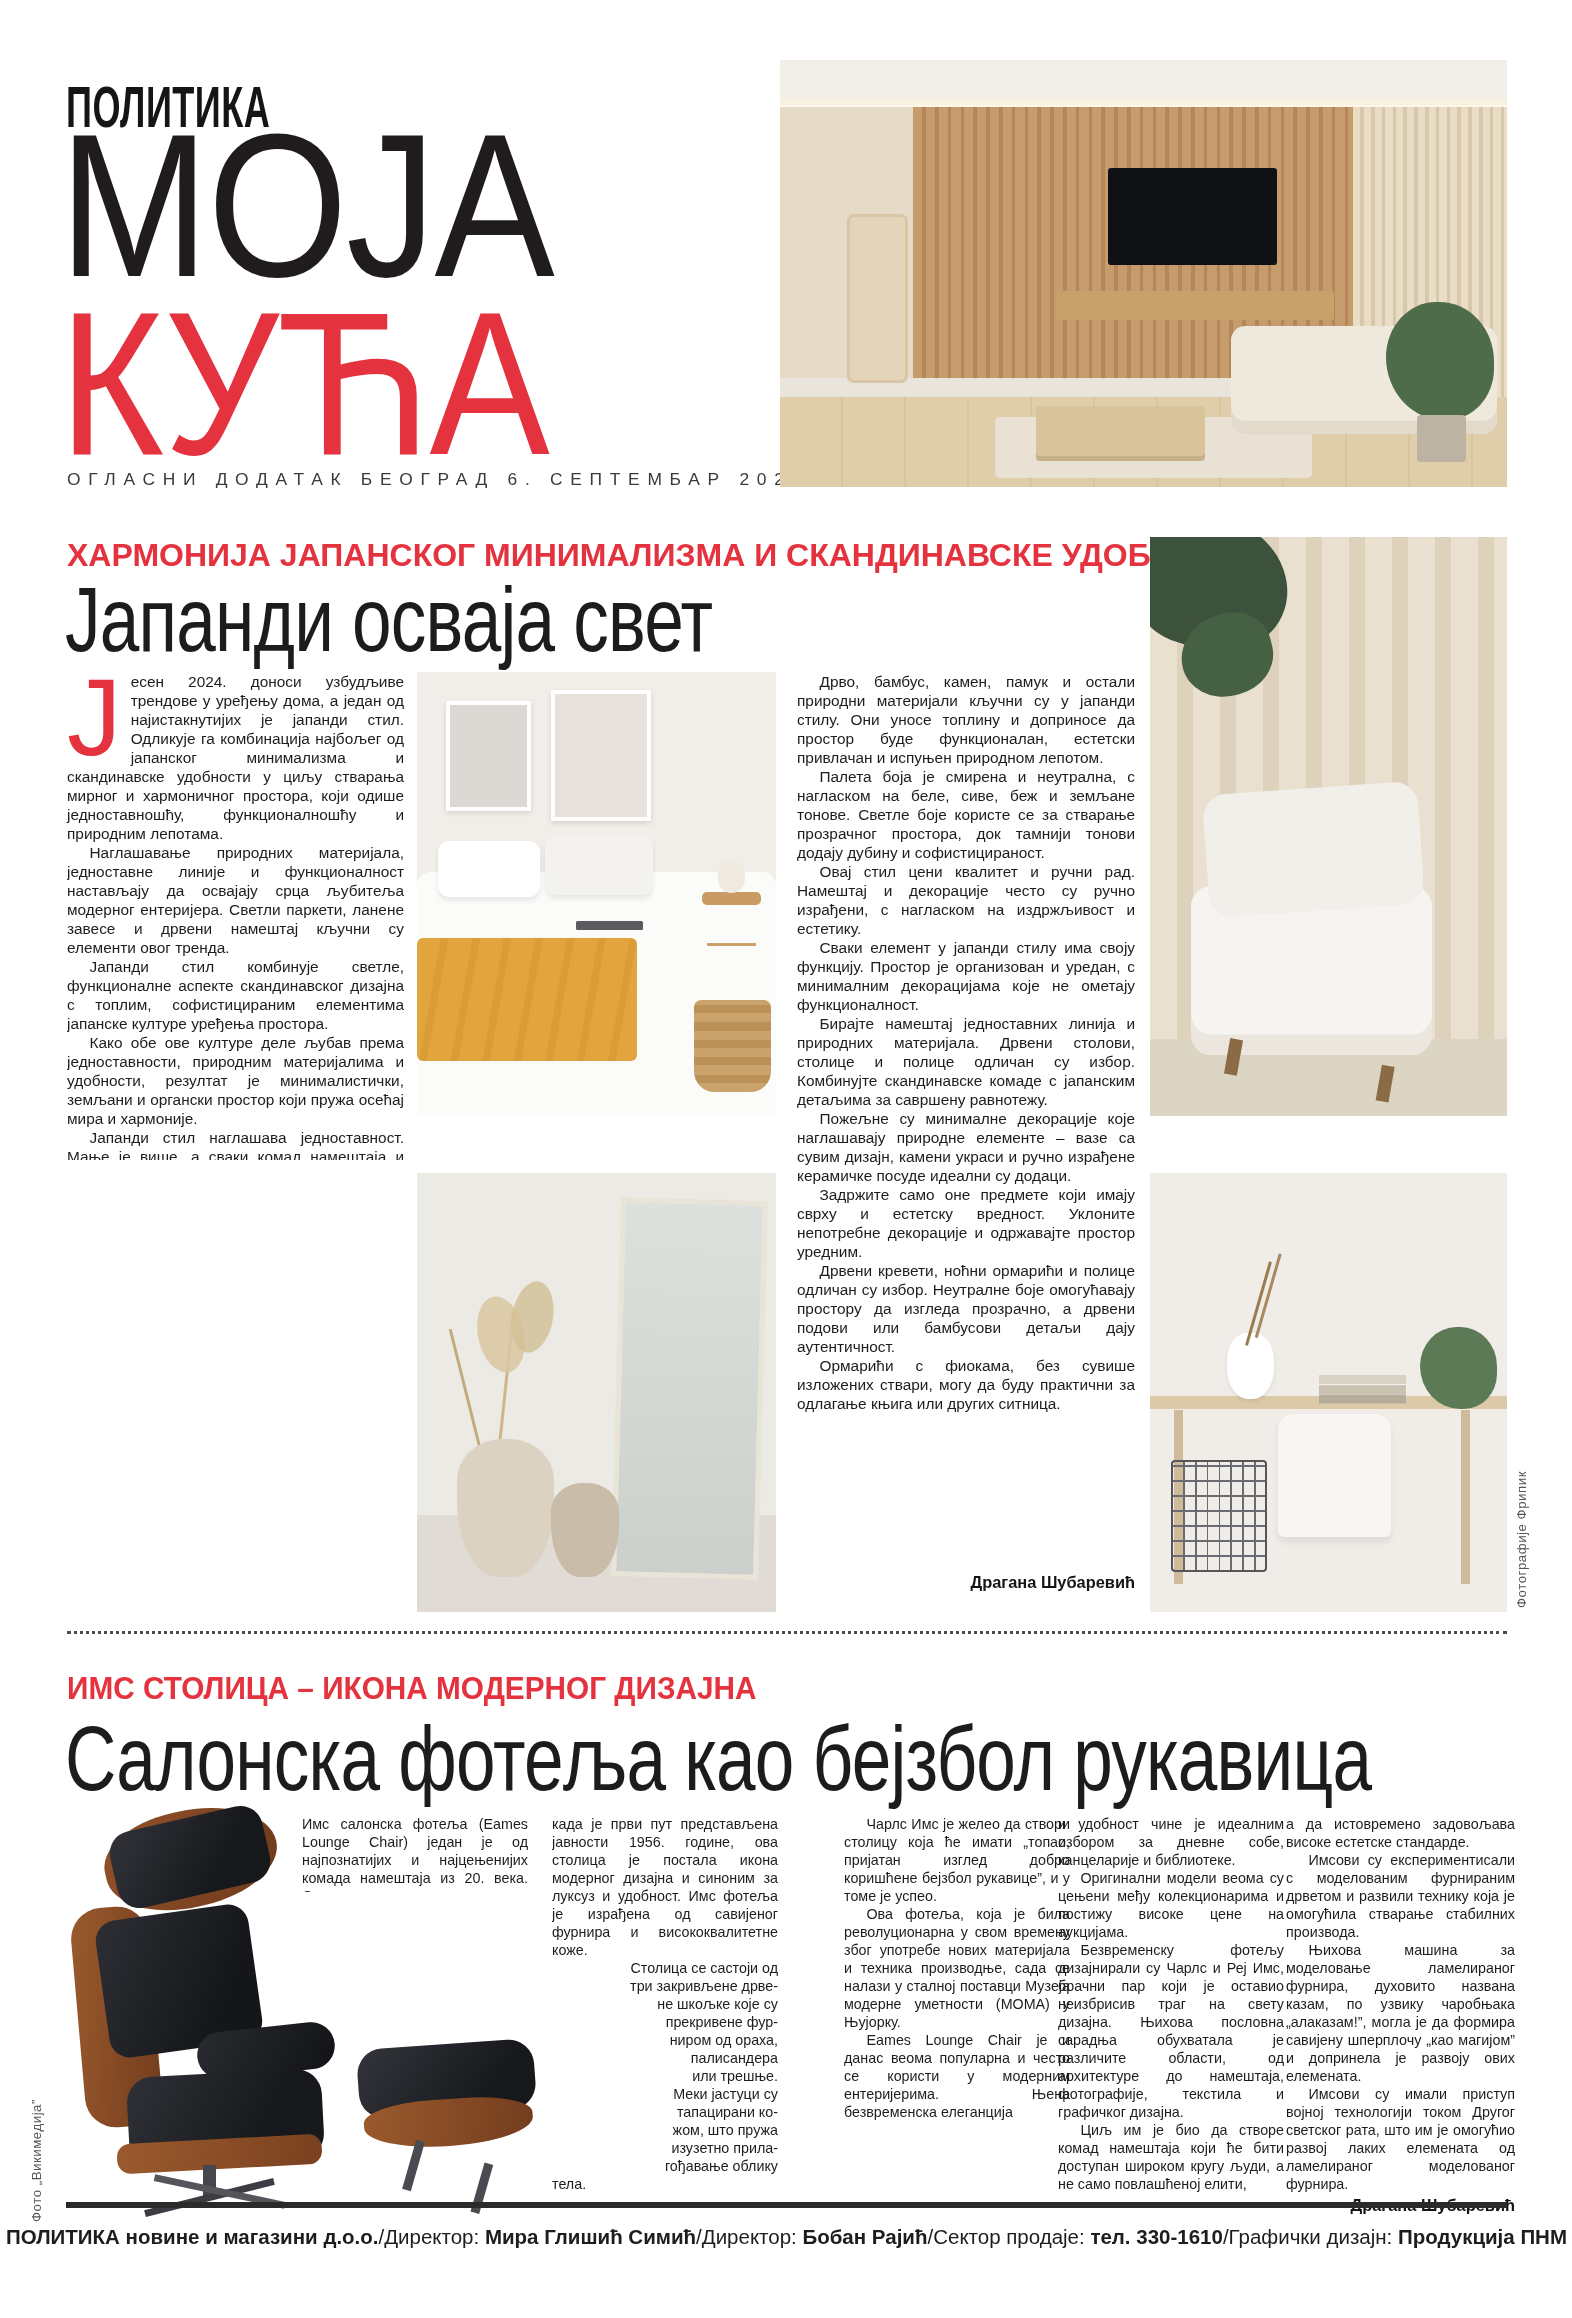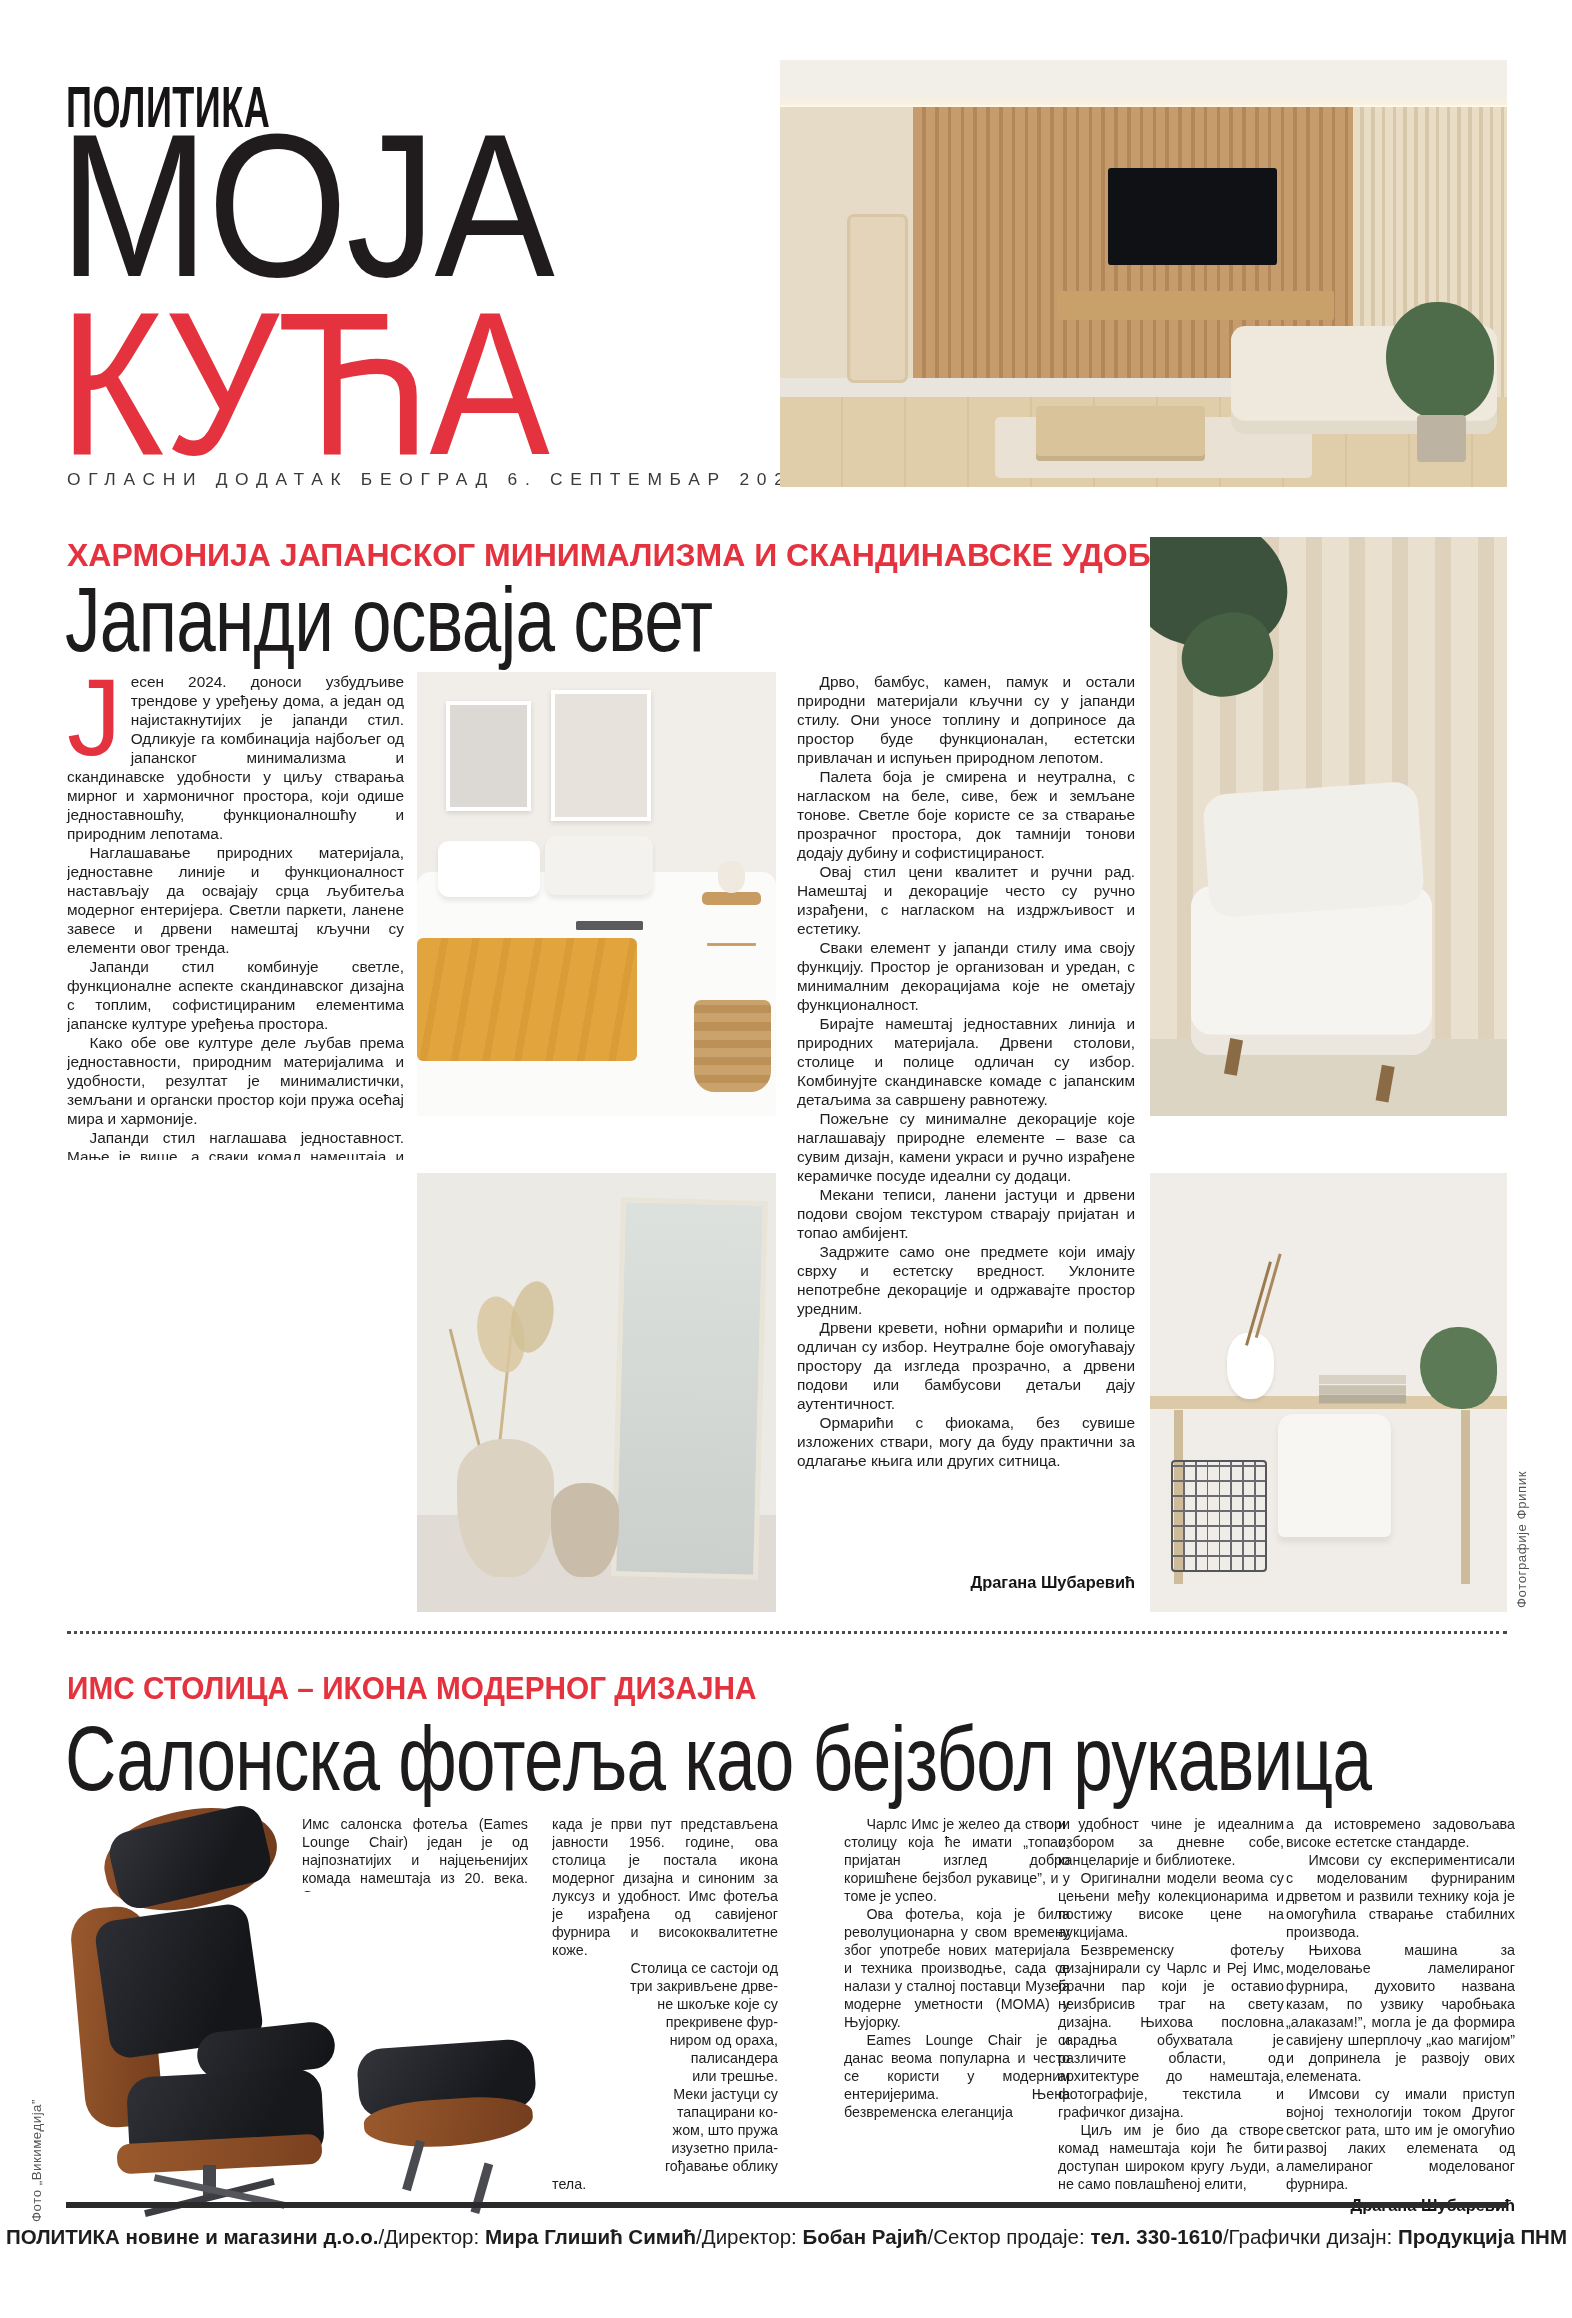--- a/index.html
+++ b/index.html
@@ -102,21 +102,20 @@
     <div class="ph" style="left:134px;top:310px;width:68px;height:94px;background:#c9bca8;border-radius:46% 46% 42% 42%/30% 30% 55% 55%;"></div>
   </div>
 
   <div class="abs body-col" style="left:797px;top:672px;width:338px;height:897px;">
       <div>Дрво, бамбус, камен, памук и остали природни материјали кључни су у јапанди стилу. Они уносе топлину и доприносе да простор буде функционалан, естетски привлачан и испуњен природном лепотом.</div>
       <div>Палета боја је смирена и неутрална, с нагласком на беле, сиве, беж и земљане тонове. Светле боје користе се за стварање прозрачног простора, док тамнији тонови додају дубину и софистицираност.</div>
       <div>Овај стил цени квалитет и ручни рад. Намештај и декорације често су ручно израђени, с нагласком на издржљивост и естетику.</div>
       <div>Сваки елемент у јапанди стилу има своју функцију. Простор је организован и уредан, с минималним декорацијама које не ометају функционалност.</div>
       <div>Бирајте намештај једноставних линија и природних материјала. Дрвени столови, столице и полице одличан су избор. Комбинујте скандинавске комаде с јапанским детаљима за савршену равнотежу.</div>
       <div>Пожељне су минималне декорације које наглашавају природне елементе – вазе са сувим дизајн, камени украси и ручно израђене керамичке посуде идеални су додаци.</div>
-      <div>Мекани теписи, ланени јастуци и дрвени подови својом текстуром стварају пријатан и топао амбијент.</div>
       <div>Задржите само оне предмете који имају сврху и естетску вредност. Уклоните непотребне декорације и одржавајте простор уредним.</div>
       <div>Дрвени кревети, ноћни ормарићи и полице одличан су избор. Неутралне боје омогућавају простору да изгледа прозрачно, а дрвени подови или бамбусови детаљи дају аутентичност.</div>
       <div>Ормарићи с фиокама, без сувише изложених ствари, могу да буду практични за одлагање књига или других ситница.</div>
     </div>
   <div class="abs byline" style="left:797px;top:1573px;width:338px;">Драгана Шубаревић</div>
 
   <div class="photo" style="left:1150px;top:537px;width:357px;height:579px;background:repeating-linear-gradient(90deg,#eae0cf 0 27px,#ded2bd 27px 43px);">
     <div class="ph" style="left:-15.4px;top:-20.5px;width:154px;height:133px;background:#3d523c;border-radius:40% 60% 55% 45%;transform:rotate(18deg);"></div>
     <div class="ph" style="left:31px;top:77px;width:92px;height:82px;background:#46604          4;background:#466044;border-radius:55% 45% 50% 50%;transform:rotate(-14deg);"></div>
     <div class="ph" style="left:0;bottom:0;width:100%;height:77px;background:#ddd5c4;"></div>

